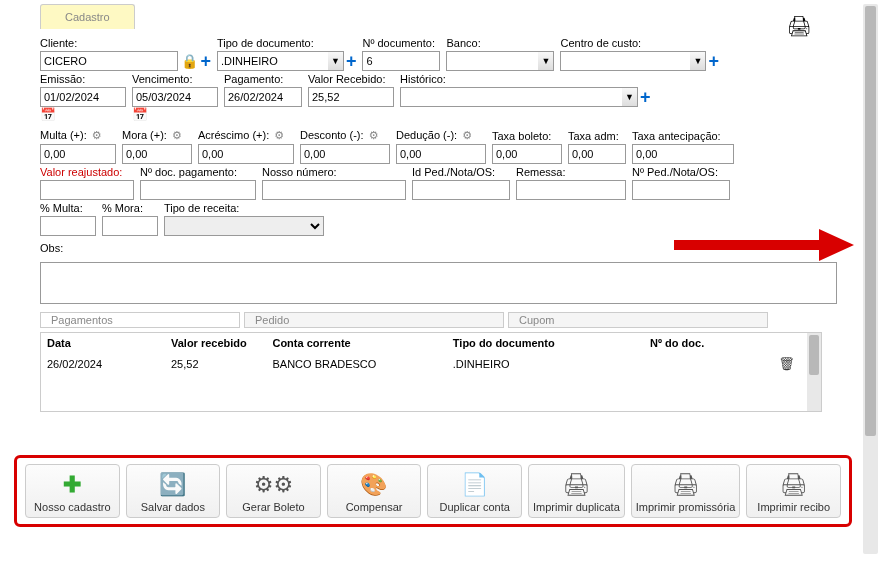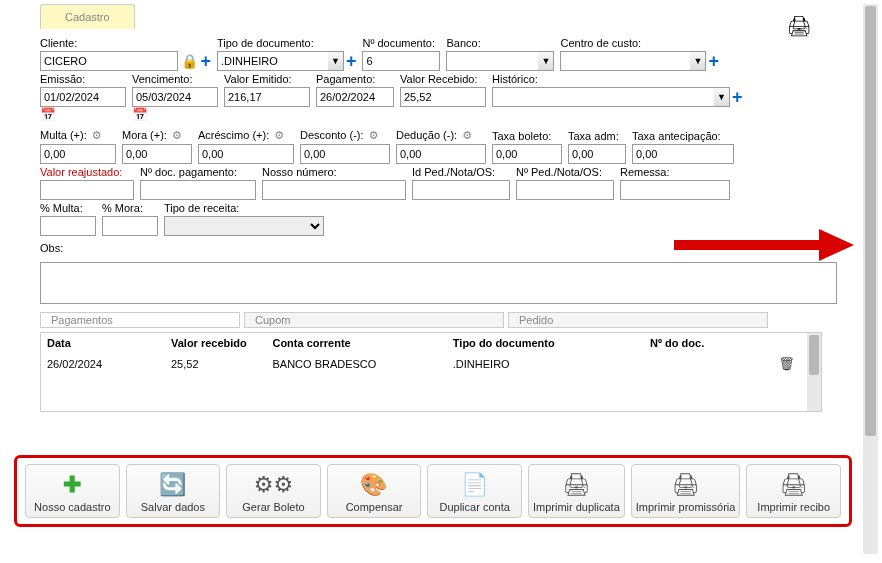--- a/index.html
+++ b/index.html
@@ -116,25 +116,20 @@
       <span class="label">Emissão:</span>
       <input type="text" style="width: 86px;" value="01/02/2024">
       <span class="cal-icon">📅</span>
     </div>
     <div class="field">
       <span class="label">Vencimento:</span>
       <input type="text" style="width: 86px;" value="05/03/2024">
       <span class="cal-icon">📅</span>
     </div>
     <div class="field">
-      <span class="label">Valor Emitido:</span>
-      <input type="text" style="width: 86px;" value="216,17">
-      <div class="cal-spacer"></div>
-    </div>
-    <div class="field">
       <span class="label">Pagamento:</span>
       <input type="text" style="width: 78px;" value="26/02/2024">
       <div class="cal-spacer"></div>
     </div>
     <div class="field">
       <span class="label">Valor Recebido:</span>
       <input type="text" style="width: 86px;" value="25,52">
       <div class="cal-spacer"></div>
     </div>
     <div class="field">
@@ -196,26 +191,26 @@
     </div>
     <div class="field">
       <span class="label">Nosso número:</span>
       <input type="text" style="width: 144px;" value="">
     </div>
     <div class="field">
       <span class="label">Id Ped./Nota/OS:</span>
       <input type="text" style="width: 98px;" value="">
     </div>
     <div class="field">
+      <span class="label">Remessa:</span>
+      <input type="text" style="width: 110px;" value="">
+    </div>
+    <div class="field">
       <span class="label">Nº Ped./Nota/OS:</span>
       <input type="text" style="width: 98px;" value="">
-    </div>
-    <div class="field">
-      <span class="label">Remessa:</span>
-      <input type="text" style="width: 110px;" value="">
     </div>
   </div>
 
   <div class="row">
     <div class="field">
       <span class="label">% Multa:</span>
       <input type="text" style="width: 56px;" value="">
     </div>
     <div class="field">
       <span class="label">% Mora:</span>
@@ -227,22 +222,22 @@
     </div>
   </div>
 
   <div class="row" style="margin-top:6px;flex-direction:column;align-items:flex-start">
     <span class="label">Obs:</span>
     <textarea class="obs" style=""></textarea>
   </div>
 
   <div class="sub-tabs">
     <div class="sub-tab">Pagamentos</div>
+    <div class="sub-tab inactive" style="width:260px">Pedido</div>
     <div class="sub-tab inactive" style="width:260px">Cupom</div>
-    <div class="sub-tab inactive" style="width:260px">Pedido</div>
   </div>
 
   <div class="table-area">
     <div class="table-container">
     <table>
       <thead>
         <tr>
           <th style="width:110px">Data</th>
           <th style="width:90px">Valor recebido</th>
           <th style="width:160px">Conta corrente</th>

